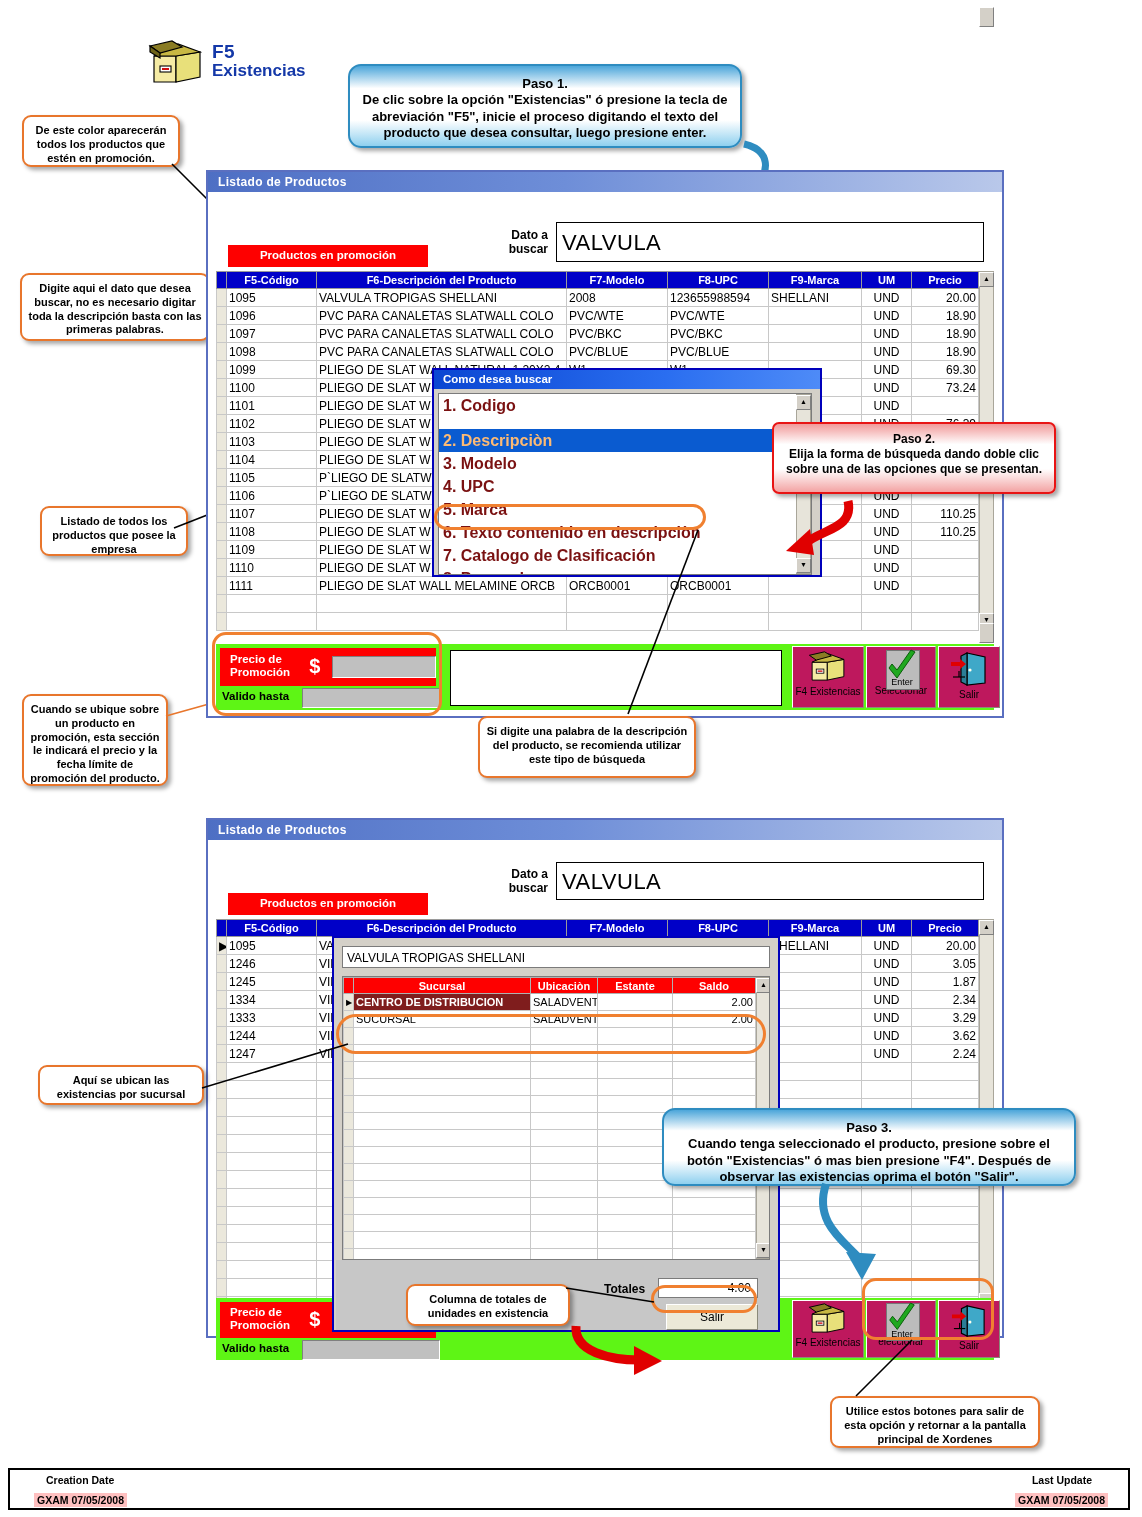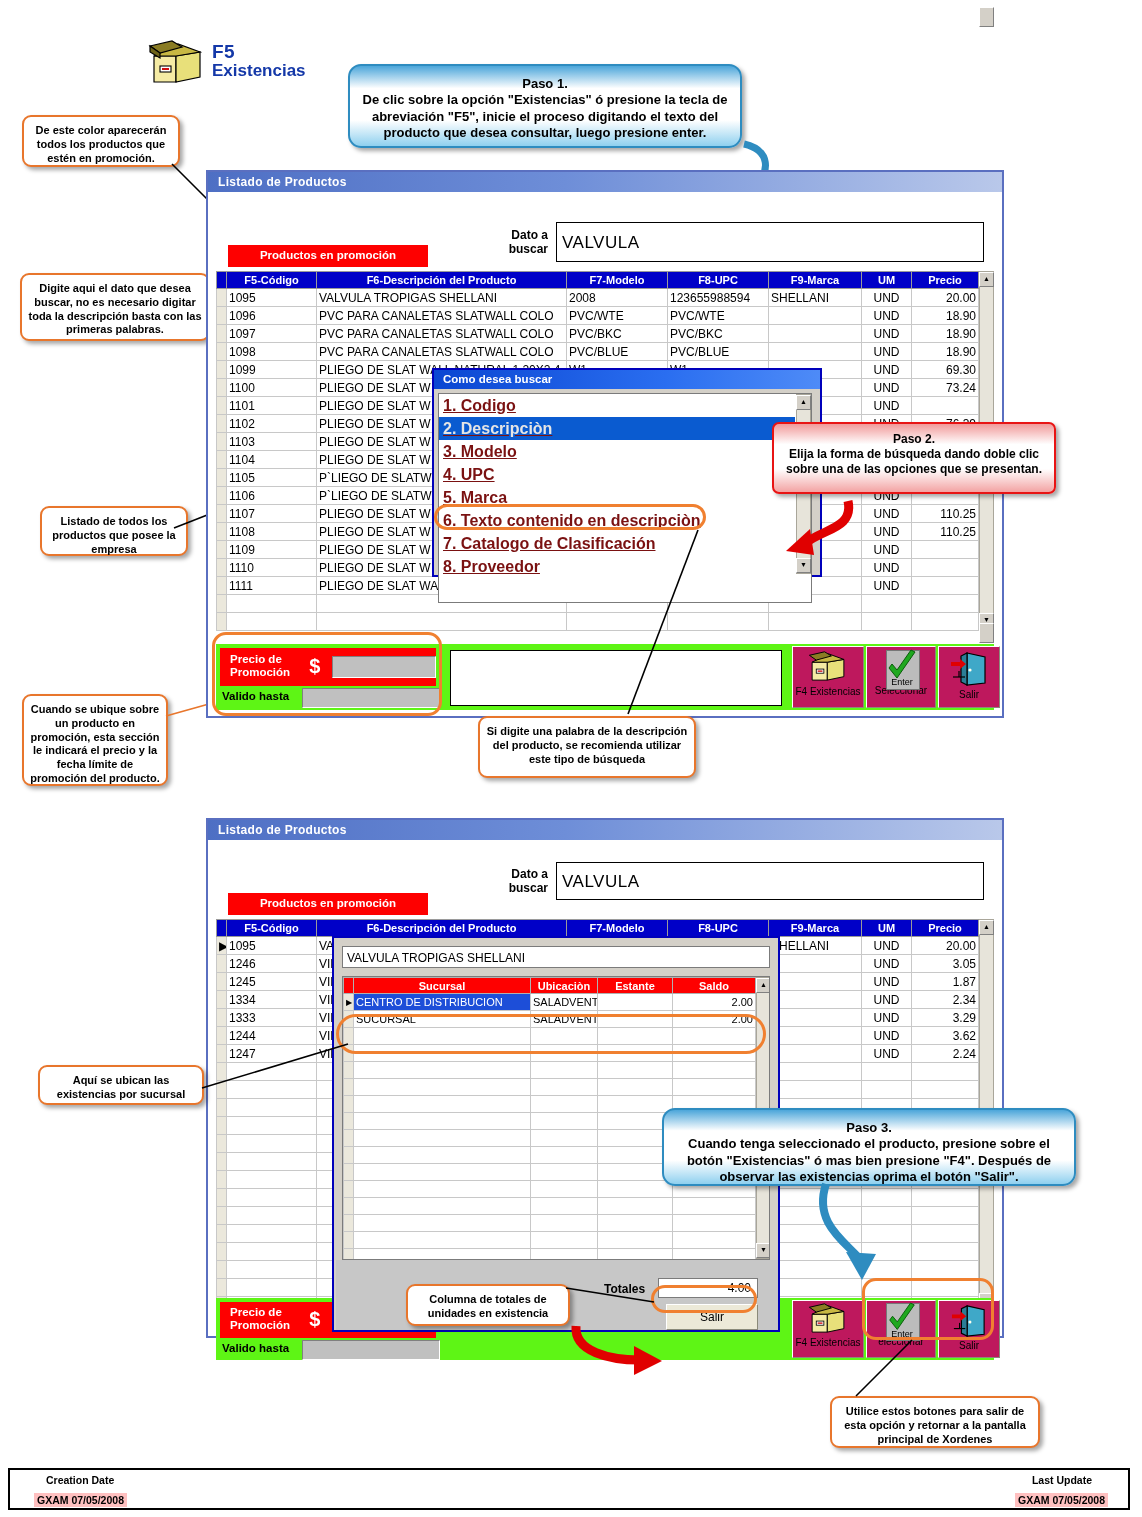--- a/index.html
+++ b/index.html
@@ -46,21 +46,21 @@
   }
   .win-body{background:#ffffff;box-sizing:border-box;}
 
   .promo-badge{
     background:#fe0000;color:#ffffff;font-weight:bold;font-size:11.5px;
     text-align:center;box-sizing:border-box;padding-top:4px;
   }
   .dato-label{font-size:12px;font-weight:bold;color:#000;text-align:right;line-height:1.15;}
   .dato-box{
     box-sizing:border-box;border:1px solid #000;border-bottom:1px solid #000;background:#fff;
-    font-size:17px;color:#000;padding-left:5px;letter-spacing:.5px;
+    font-size:22px;color:#000;padding-left:5px;letter-spacing:.5px;
   }
 
   
   table.grid{border-collapse:collapse;table-layout:fixed;font-size:11.5px;background:#fff;}
   table.grid th{
     background:#0000c8;color:#ffffff;font-size:11px;font-weight:bold;
     border:1px solid #9a9a9a;height:16px;text-align:center;padding:0;
   }
   table.grid td{
     border:1px solid #c8c8c8;height:17px;padding:0 2px;color:#000;
@@ -95,30 +95,30 @@
   .dlg{box-sizing:border-box;border:2px solid #0000bb;background:#d4d0c8;}
   .dlg-title{
     height:19px;background:linear-gradient(to right,#0a46d2 0%,#2a6ef0 60%,#4e8bf7 100%);
     color:#fff;font-size:11.5px;font-weight:bold;padding:3px 0 0 9px;box-sizing:border-box;
   }
   .optlist{
     box-sizing:border-box;background:#ffffff;border:1px solid #7b7b7b;
     font-size:16px;color:#7a1111;font-weight:bold;
   }
   .optlist .opt{padding:1px 4px;height:21px;line-height:21px;white-space:nowrap;}
-  .optlist .opt.sel{background:#0a5bd0;color:#e5e5e5;}
+  .optlist .opt.sel{background:#0a5bd0;color:#fdba74;margin-top:12px;}
 
   
   .exis-name{
     box-sizing:border-box;background:#fff;border:1px solid #7b7b7b;font-size:12px;padding:2px 4px;color:#000;
   }
   table.exg{border-collapse:collapse;table-layout:fixed;width:100%;}
   table.exg th{background:#fe0000;color:#fff;font-size:11px;font-weight:bold;border:1px solid #b0b0b0;height:15px;padding:0;}
   table.exg td{border:1px solid #c8c8c8;height:16px;font-size:11px;padding:0 2px;color:#000;white-space:nowrap;overflow:hidden;}
-  table.exg tr.sel td.first{background:#1d4ed8;color:#fff;}
+  table.exg tr.sel td.first{background:#7f1d1d;color:#fff;font-weight:bold;}
 
   .grey-panel{background:#c7c7c7;}
   .salir-btn{background:#ece9d8;border:1px solid #ffffff;border-right-color:#8a8a7a;border-bottom-color:#8a8a7a;
     font-size:12px;text-align:center;color:#000;box-sizing:border-box;}
 
   
   #footer{left:8px;top:1468px;width:1122px;height:42px;border:2px solid #000;box-sizing:border-box;background:#fff;}
   .ft-label{font-size:10.5px;font-weight:bold;color:#000;}
   .ft-val{font-size:10.5px;font-weight:bold;color:#000;background:#ffc0c0;display:inline-block;padding:1px 3px;}
 
@@ -474,21 +474,21 @@
   </div>
 </div>
 
 <div class="abs ring-rect" style="left:212px;top:632px;width:230px;height:84px;"></div>
 
 <div class="abs dlg" style="left:432px;top:368px;width:390px;height:209px;">
   <div class="dlg-title">
     <span>Como desea buscar</span>
   </div>
   <div style="position:relative;padding:4px;">
-    <div class="optlist" style="width:374px;height:210px;position:relative;overflow:hidden;text-decoration:underline;">
+    <div class="optlist" style="width:374px;height:182px;position:relative;overflow:hidden;">
       <div id="opt-host" style="width:356px;">
           <div class="opt">1. Codigo</div>
           <div class="opt sel">2. Descripciòn</div>
           <div class="opt">3. Modelo</div>
           <div class="opt">4. UPC</div>
           <div class="opt">5. Marca</div>
           <div class="opt">6. Texto contenido en descripciòn</div>
           <div class="opt">7. Catalogo de Clasificación</div>
           <div class="opt">8. Proveedor</div>
         </div>

